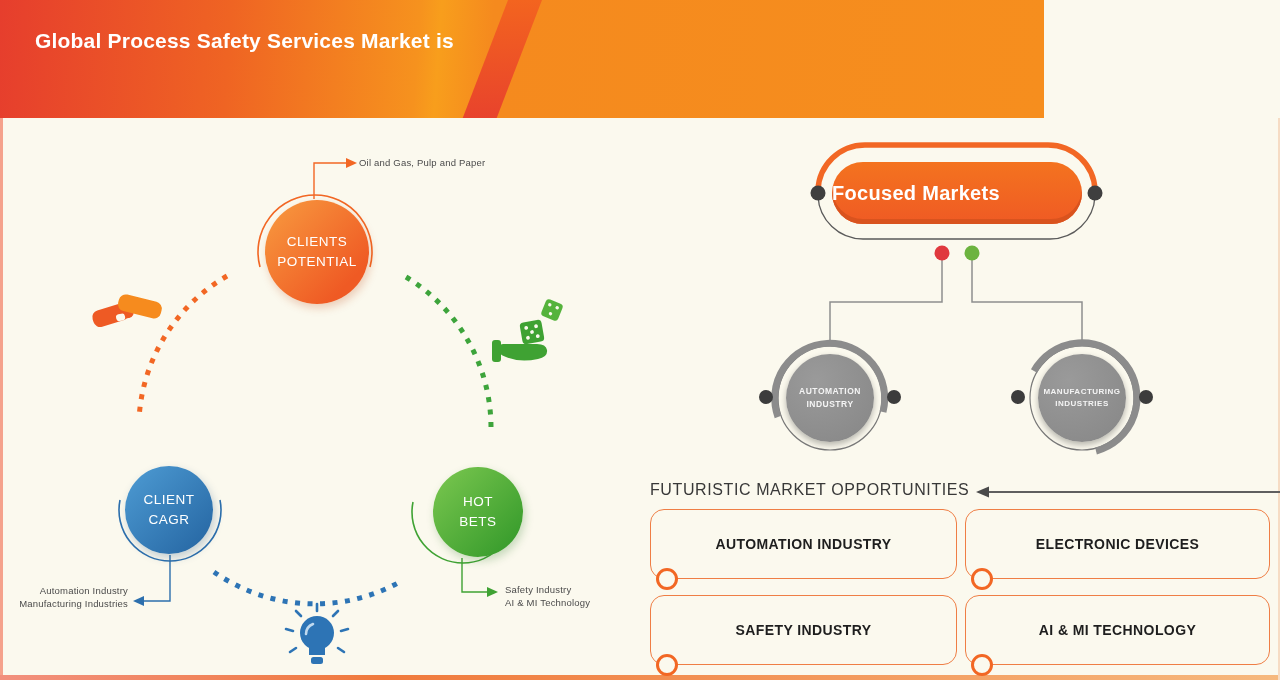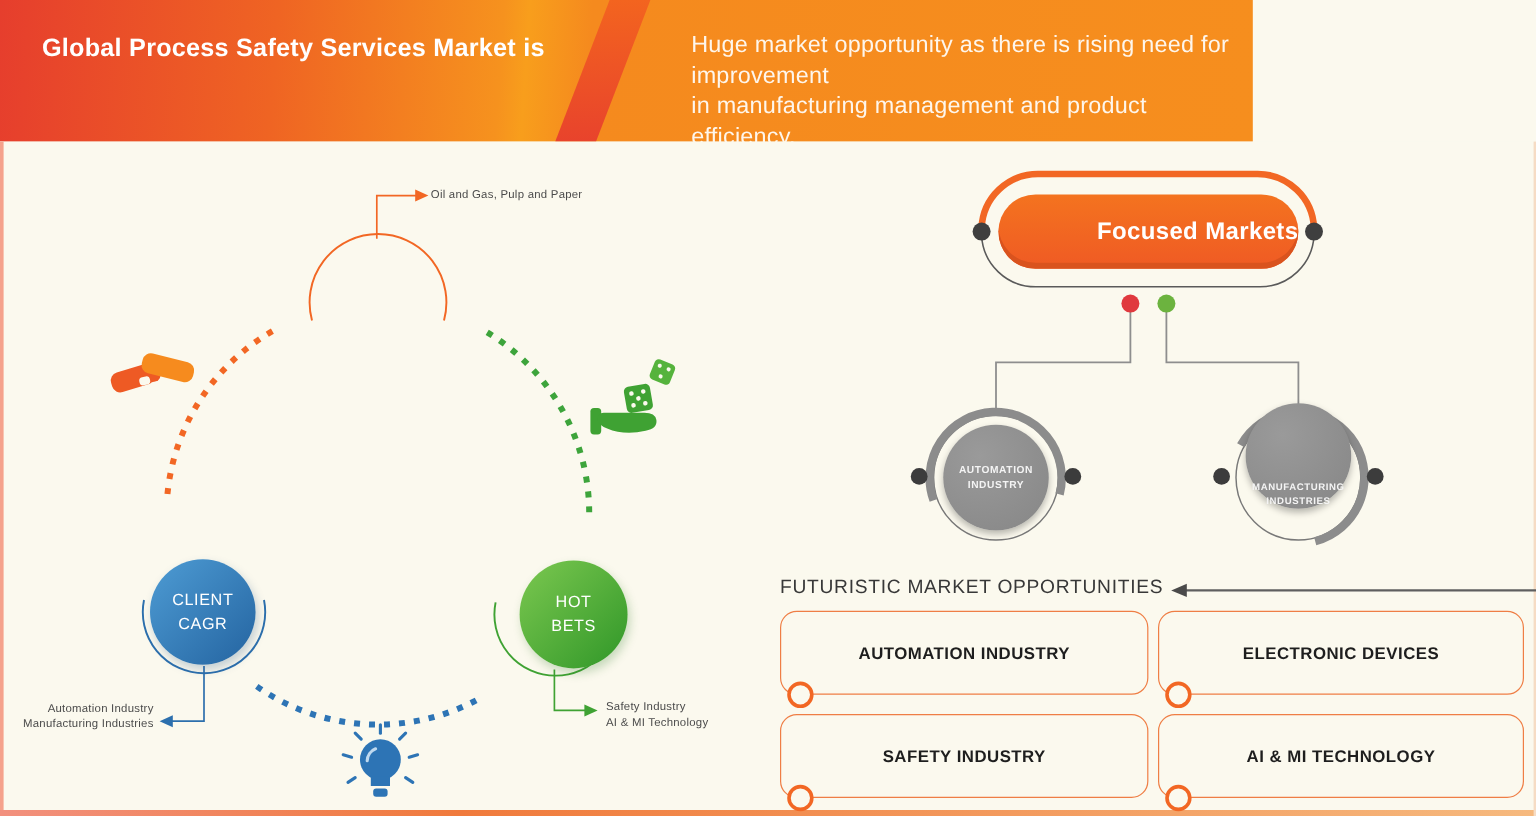--- a/index.html
+++ b/index.html
@@ -35,30 +35,30 @@
     background:linear-gradient(135deg,#4E9CD4 0%,#2A6CA8 85%);box-shadow:2px 4px 8px rgba(30,80,130,0.25);}
   .node-green{left:433px;top:467px;width:90px;height:90px;
     background:linear-gradient(135deg,#7CC850 0%,#3B9E2E 85%);box-shadow:2px 4px 8px rgba(40,120,30,0.25);}
   .callout{position:absolute;font-size:9.5px;color:#4B4B4B;line-height:1.35;z-index:2;letter-spacing:0.2px;}
   .co-oil{left:359px;top:157px;}
   .co-cf{left:8px;top:585px;width:120px;text-align:right;}
   .co-hb{left:505px;top:584px;text-align:left;}
   
   .fm-pill{position:absolute;left:832px;top:162px;width:250px;height:62px;border-radius:31px;
     background:linear-gradient(180deg,#F4731F 0%,#EF5A24 100%);
-    box-shadow:inset 0 -5px 0 #D9531E;display:flex;align-items:center;justify-content:flex-end;z-index:2;}
+    box-shadow:inset 0 -5px 0 #D9531E;display:flex;align-items:center;justify-content:flex-start;z-index:2;}
   .fm-pill span{color:#FFFFFF;font-size:20px;font-weight:700;letter-spacing:0.3px;}
   .gray-node{position:absolute;width:88px;height:88px;border-radius:50%;
     background:radial-gradient(circle at 35% 30%,#9A9A9A,#868686);
     box-shadow:0 3px 6px rgba(0,0,0,0.28);
     display:flex;align-items:center;justify-content:center;text-align:center;z-index:2;}
   .gray-node .lbl{color:#F4F4F4;font-weight:600;letter-spacing:0.5px;line-height:1.5;}
   .gn-1{left:786px;top:354px;}
   .gn-1 .lbl{font-size:8.5px;}
-  .gn-2{left:1038px;top:336px;align-items:flex-end;}
+  .gn-2{left:1038px;top:354px;}
   .gn-2 .lbl{font-size:8px;}
   
   .opp-heading{position:absolute;left:650px;top:481px;font-size:16px;font-weight:500;
     color:#383838;letter-spacing:0.6px;z-index:2;}
   .opp-box{position:absolute;height:68px;border:1.6px solid #EF7E45;border-radius:14px;
     display:flex;align-items:center;justify-content:center;z-index:2;}
   .opp-box .opp-label{font-size:14px;font-weight:700;color:#1E1E1E;letter-spacing:0.4px;}
   .corner-dot{position:absolute;left:5px;bottom:-12px;width:22px;height:22px;border-radius:50%;
     background:#FBF9EE;border:3.2px solid #F26724;box-sizing:border-box;}
   .ob-1{left:650px;top:509px;width:305px;}
@@ -68,24 +68,20 @@
 </style>
 </head>
 <body>
 
 <div class="stage">
 
   <div class="banner">
     <div class="banner-stripe"></div>
     <div class="banner-title">
       <div>Global Process Safety Services Market is</div>
-    </div>
-    <div class="banner-subtitle">
-      <div>Huge market opportunity as there is rising need for improvement</div>
-      <div>in manufacturing management and product efficiency.</div>
     </div>
   </div>
 
   <div class="content-bg"></div>
   <div class="edge-left"></div>
   <div class="edge-bottom"></div>
   <div class="edge-right"></div>
 
   <svg class="deco" viewBox="0 0 1280 680">
 
@@ -166,20 +162,26 @@
     <circle cx="894" cy="397" r="7" fill="#3C3C3C"></circle>
     <circle cx="1082" cy="398" r="52" fill="none" stroke="#787878" stroke-width="1.2"></circle>
     <path d="M 1034 371 A 55 55 0 1 1 1096 451" fill="none" stroke="#8C8C8C" stroke-width="7"></path>
     <circle cx="1018" cy="397" r="7" fill="#3C3C3C"></circle>
     <circle cx="1146" cy="397" r="7" fill="#3C3C3C"></circle>
 
     <line x1="1280" y1="492" x2="988" y2="492" stroke="#5F5F5F" stroke-width="2"></line>
     <polygon points="976,492 989,486.5 989,497.5" fill="#4A4A4A"></polygon>
   </svg>
 
+  <div class="node node-orange">
+    <div class="lbl">
+      <div>CLIENTS</div>
+      <div>POTENTIAL</div>
+    </div>
+  </div>
   <div class="node node-blue">
     <div class="lbl">
       <div>CLIENT</div>
       <div>CAGR</div>
     </div>
   </div>
   <div class="node node-green">
     <div class="lbl">
       <div>HOT</div>
       <div>BETS</div>

